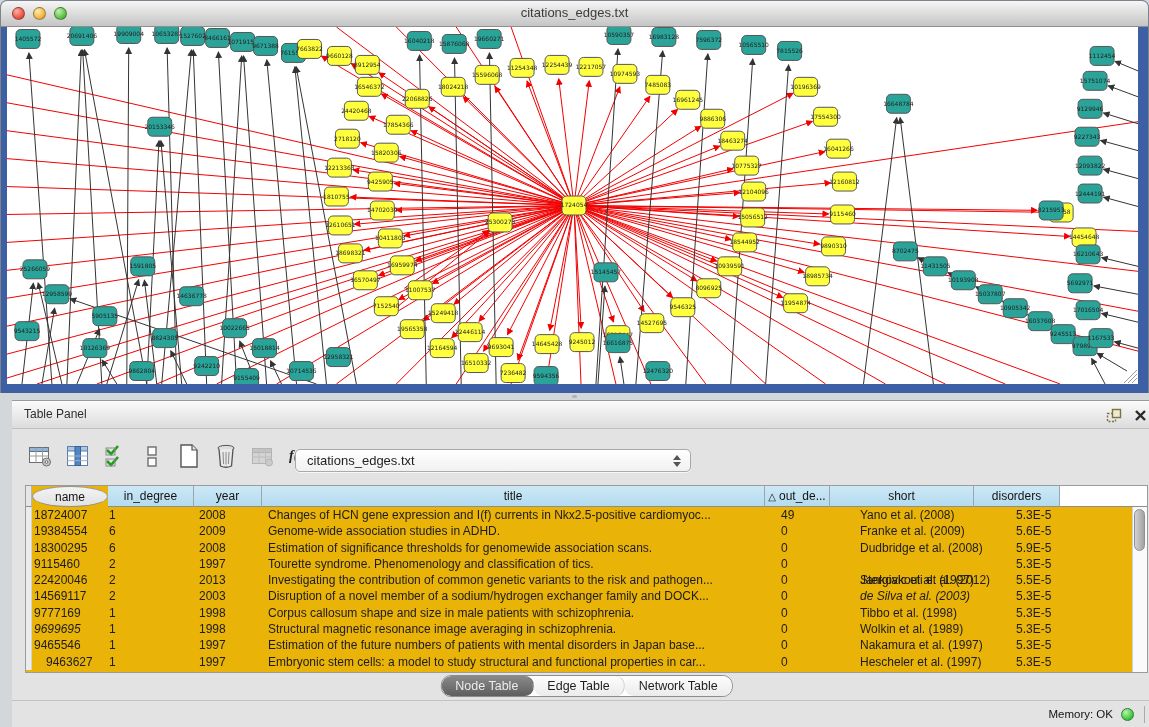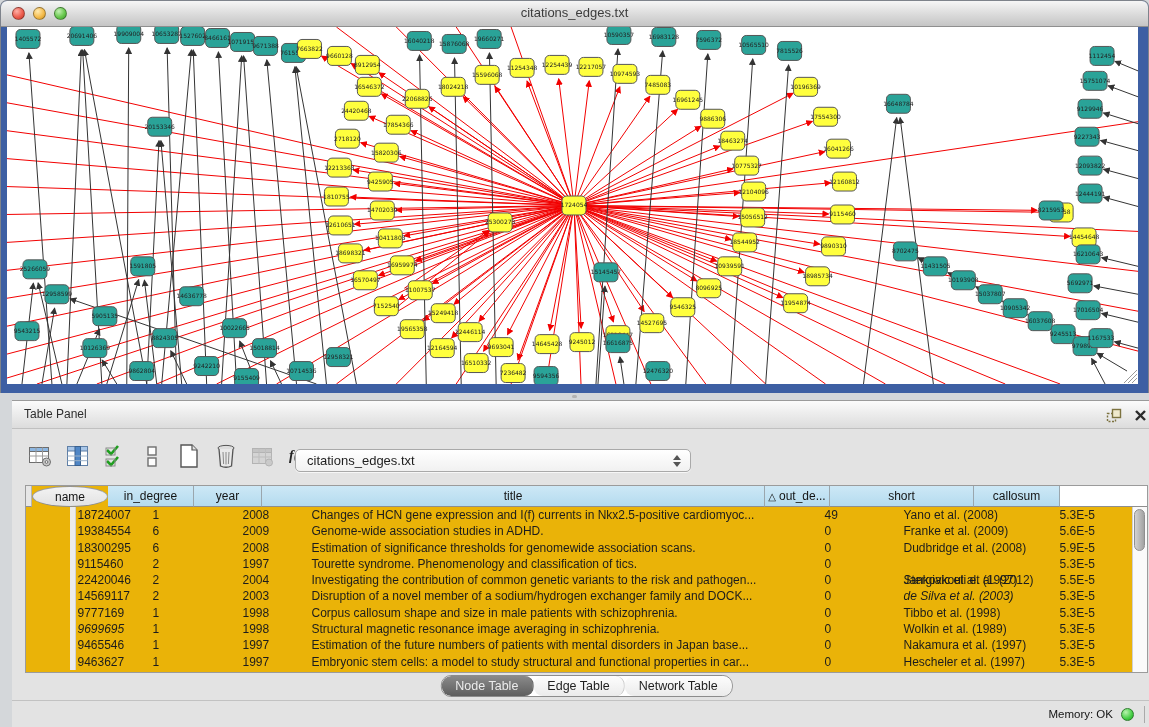--- a/index.html
+++ b/index.html
@@ -37,21 +37,21 @@
   .combo-arrows i.dn{bottom:1px;border-top:5px solid #555;}
 
   .table-wrap{position:absolute;left:13px;top:84px;width:1123px;height:188px;box-sizing:border-box;background:#eab308;border:1px solid #9b9b9b;overflow:hidden;}
   .thead{display:flex;height:21px;}
   .th{box-sizing:border-box;height:21px;line-height:20px;font-size:12px;color:#141414;text-align:center;background:linear-gradient(#cde8f6,#b4dbef);border-right:1px solid #9aa6ad;border-bottom:1px solid #8e8e8e;white-space:nowrap;overflow:hidden;}
   .th.light{background:linear-gradient(#f3f3f3,#e2e2e2);}
   .th.corner{width:6px;background:#e6e6e6;border-right:1px solid #b5b5b5;}
   .th.fill{flex:1;background:#fff;border-right:none;}
   .sort-tri{font-size:10px;margin-right:3px;color:#111;}
   .tbody{position:relative;}
-  .tr{display:flex;height:16.3px;line-height:16.3px;font-size:12px;color:#1c1c1c;white-space:nowrap;justify-content:center;}
+  .tr{display:flex;height:16.3px;line-height:16.3px;font-size:12px;color:#1c1c1c;white-space:nowrap;}
   .td{box-sizing:border-box;overflow:visible;}
   .td.strip{width:6px;background:#ececec;border-right:1px solid #d2d2d2;}
   .vscroll{position:absolute;top:21px;right:0;bottom:0;width:15px;background:#fafafa;border-left:1px solid #cfcfcf;box-sizing:border-box;}
   .vthumb{position:absolute;top:2px;left:1px;width:11px;height:42px;border-radius:6px;background:linear-gradient(90deg,#d2d2d2,#a2a2a2);border:1px solid #8f8f8f;box-sizing:border-box;}
 
   .tabbar{position:absolute;top:274px;left:50%;transform:translateX(-50%);display:flex;height:22px;box-sizing:border-box;border:1px solid #8c8c8c;border-radius:10px;overflow:hidden;background:#fff;}
   .tab{padding:0 14px;font-size:12.5px;line-height:20px;color:#1f1f1f;background:linear-gradient(#fdfdfd,#ebebeb);border-right:1px solid #c2c2c2;border-radius:9px;}
   .tab:last-child{border-right:none;}
   .tab.active{background:linear-gradient(#8a8a8a,#5e5e5e);color:#ececec;border-right:1px solid #555;}
 
@@ -811,21 +811,21 @@
 
     <div class="table-wrap">
       <div class="thead" id="thead">
           <div class="th corner"></div>
           <div class="th light" style="width: 76px;">name</div>
           <div class="th" style="width: 86px;">in_degree</div>
           <div class="th" style="width: 68px;">year</div>
           <div class="th" style="width: 503px;">title</div>
           <div class="th" style="width: 65px;"><span class="sort-tri">△</span>out_de...</div>
           <div class="th" style="width: 144px;">short</div>
-          <div class="th" style="width: 86px;">callosum</div>
+          <div class="th" style="width: 86px;">disorders</div>
           <div class="th fill"></div>
         </div>
       <div class="tbody" id="tbody">
           <div class="tr">
             <div class="td strip"></div>
             <div class="td" style="width: 76px; padding-left: 2px;">18724007</div>
             <div class="td" style="width: 86px; padding-left: 1px;">1</div>
             <div class="td" style="width: 68px; padding-left: 5px;">2008</div>
             <div class="td" style="width: 503px; padding-left: 6px;">Changes of HCN gene expression and I(f) currents in Nkx2.5-positive cardiomyoc...</div>
             <div class="td" style="width: 65px; padding-left: 16px;">49</div>
@@ -859,21 +859,21 @@
             <div class="td" style="width: 68px; padding-left: 5px;">1997</div>
             <div class="td" style="width: 503px; padding-left: 6px;">Tourette syndrome. Phenomenology and classification of tics.</div>
             <div class="td" style="width: 65px; padding-left: 16px;">0</div>
             <div class="td" style="width: 144px; padding-left: 30px; margin-top: 16px;">Jankovic et al. (1997)</div>
             <div class="td" style="width: 86px; padding-left: 42px;">5.3E-5</div>
           </div>
           <div class="tr">
             <div class="td strip"></div>
             <div class="td" style="width: 76px; padding-left: 2px;">22420046</div>
             <div class="td" style="width: 86px; padding-left: 1px;">2</div>
-            <div class="td" style="width: 68px; padding-left: 5px;">2004</div>
+            <div class="td" style="width: 68px; padding-left: 5px;">2013</div>
             <div class="td" style="width: 503px; padding-left: 6px;">Investigating the contribution of common genetic variants to the risk and pathogen...</div>
             <div class="td" style="width: 65px; padding-left: 16px;">0</div>
             <div class="td" style="width: 144px; padding-left: 30px;">Stergiakouli et al. (2012)</div>
             <div class="td" style="width: 86px; padding-left: 42px;">5.5E-5</div>
           </div>
           <div class="tr">
             <div class="td strip"></div>
             <div class="td" style="width: 76px; padding-left: 2px;">14569117</div>
             <div class="td" style="width: 86px; padding-left: 1px;">2</div>
             <div class="td" style="width: 68px; padding-left: 5px;">2003</div>
@@ -907,21 +907,21 @@
             <div class="td" style="width: 76px; padding-left: 2px;">9465546</div>
             <div class="td" style="width: 86px; padding-left: 1px;">1</div>
             <div class="td" style="width: 68px; padding-left: 5px;">1997</div>
             <div class="td" style="width: 503px; padding-left: 6px;">Estimation of the future numbers of patients with mental disorders in Japan base...</div>
             <div class="td" style="width: 65px; padding-left: 16px;">0</div>
             <div class="td" style="width: 144px; padding-left: 30px;">Nakamura et al. (1997)</div>
             <div class="td" style="width: 86px; padding-left: 42px;">5.3E-5</div>
           </div>
           <div class="tr">
             <div class="td strip"></div>
-            <div class="td" style="width: 76px; padding-left: 2px;">9463627</div>
+            <div class="td" style="width: 76px; padding-left: 14px;">9463627</div>
             <div class="td" style="width: 86px; padding-left: 1px;">1</div>
             <div class="td" style="width: 68px; padding-left: 5px;">1997</div>
             <div class="td" style="width: 503px; padding-left: 6px;">Embryonic stem cells: a model to study structural and functional properties in car...</div>
             <div class="td" style="width: 65px; padding-left: 16px;">0</div>
             <div class="td" style="width: 144px; padding-left: 30px;">Hescheler et al. (1997)</div>
             <div class="td" style="width: 86px; padding-left: 42px;">5.3E-5</div>
           </div>
         </div>
       <div class="vscroll">
           <div class="vthumb"></div>

